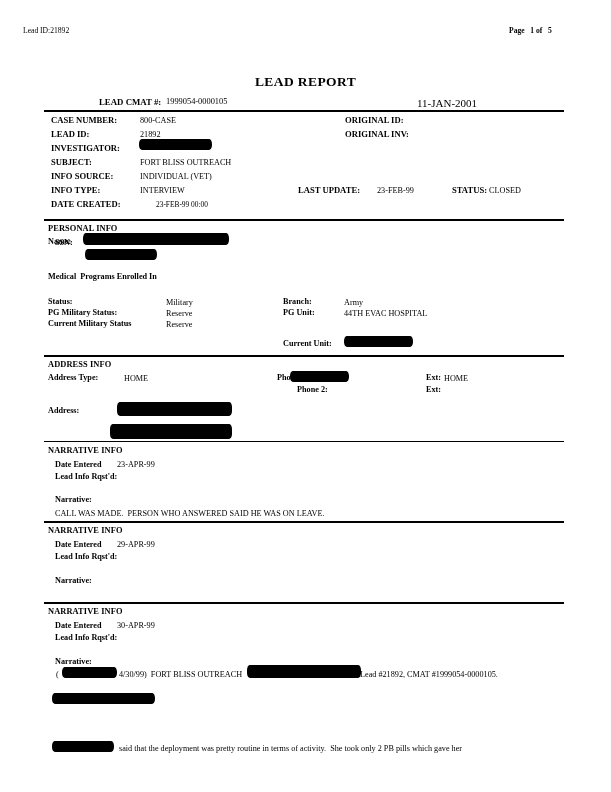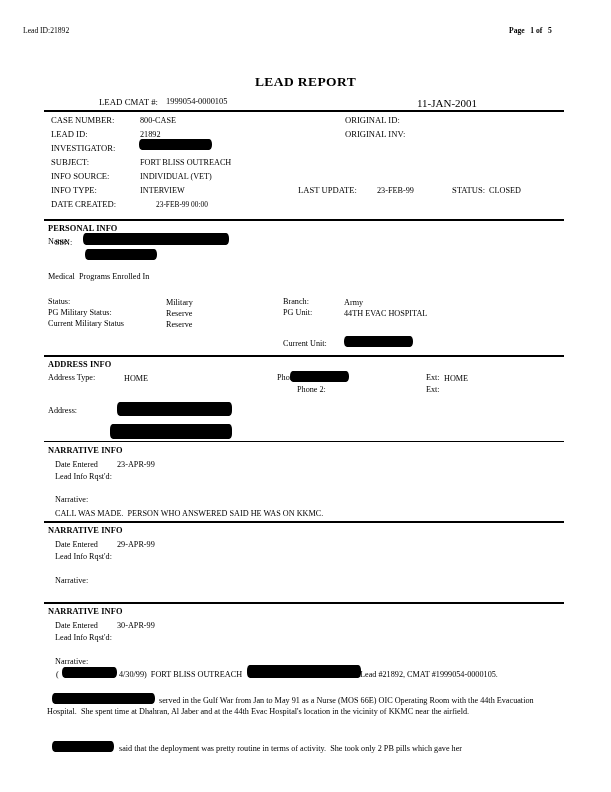--- a/index.html
+++ b/index.html
@@ -21,21 +21,21 @@
     
     box-sizing: border-box;
   }
   
   .t {
     position: absolute;
     white-space: pre;
     line-height: 1;
     font-size: 8.2px;
   }
-  .b  { font-weight: normal; }
+  .b  { font-weight: bold; }
   .sm { font-size: 7.4px; }
   .md { font-size: 8.2px; }
   .lg { font-size: 8.6px; }
 
   
   .hdr-left  { left: 23px;  top: 27px;  font-size: 7.6px; }
   .hdr-right { left: 509px; top: 27px;  font-size: 7.6px; font-weight: bold; }
 
   
   .report-title {
@@ -170,21 +170,21 @@
   <div class="redact" style="left:110px; top:424px; width:122px; height:15px;"></div>
 
   <div class="rule rule-thin" style="top:441px;"></div>
 
   <div class="t sect" style="left:48px; top:447px;">NARRATIVE INFO</div>
   <div class="t b md" style="left:55px; top:461px;">Date Entered</div>
   <div class="t md" style="left:117px; top:461px;">23-APR-99</div>
   <div class="t b md" style="left:55px; top:473px;">Lead Info Rqst'd:</div>
   <div class="t md" style="left:136px; top:473px;"></div>
   <div class="t b md" style="left:55px; top:496px;">Narrative:</div>
-  <div class="para" style="left:55px; top:509px; width:500px;">CALL WAS MADE.  PERSON WHO ANSWERED SAID HE WAS ON KKMC.</div>
+  <div class="para" style="left:55px; top:509px; width:500px;">CALL WAS MADE.  PERSON WHO ANSWERED SAID HE WAS ON LEAVE.</div>
 
   <div class="rule rule-thick" style="top:521px;"></div>
 
   <div class="t sect" style="left:48px; top:527px;">NARRATIVE INFO</div>
   <div class="t b md" style="left:55px; top:541px;">Date Entered</div>
   <div class="t md" style="left:117px; top:541px;">29-APR-99</div>
   <div class="t b md" style="left:55px; top:553px;">Lead Info Rqst'd:</div>
   <div class="t md" style="left:136px; top:553px;"></div>
   <div class="t b md" style="left:55px; top:577px;">Narrative:</div>
 
@@ -198,18 +198,17 @@
 
   <div class="t b md" style="left:55px; top:658px;">Narrative:</div>
 
   <div class="t md" style="left:56px; top:671px;">(</div>
   <div class="redact" style="left:62px; top:667px; width:55px; height:11px;"></div>
   <div class="t md" style="left:119px; top:671px;">4/30/99)  FORT BLISS OUTREACH</div>
   <div class="redact" style="left:247px; top:665px; width:114px; height:13px;"></div>
   <div class="t md" style="left:360px; top:671px;">Lead #21892, CMAT #1999054-0000105.</div>
 
   <div class="redact" style="left:52px; top:693px; width:103px; height:11px;"></div>
-  <div class="para" style="left:47px; top:696px; width:510px; text-indent:112px;">served in the Gulf War from Jan to May 91 as a Nurse (MOS 66E) OIC Operating Room with the 44th Evacuation Hospital.  She spent time at Dhahran, Al Jaber and at the 44th Evac Hospital's location in the vicinity of KKMC near the airfield.</div>
 
   <div class="redact" style="left:52px; top:741px; width:62px; height:11px;"></div>
   <div class="para" style="left:47px; top:744px; width:510px; text-indent:72px;">said that the deployment was pretty routine in terms of activity.  She took only 2 PB pills which gave her</div>
 
 </div>
 
 </body></html>

